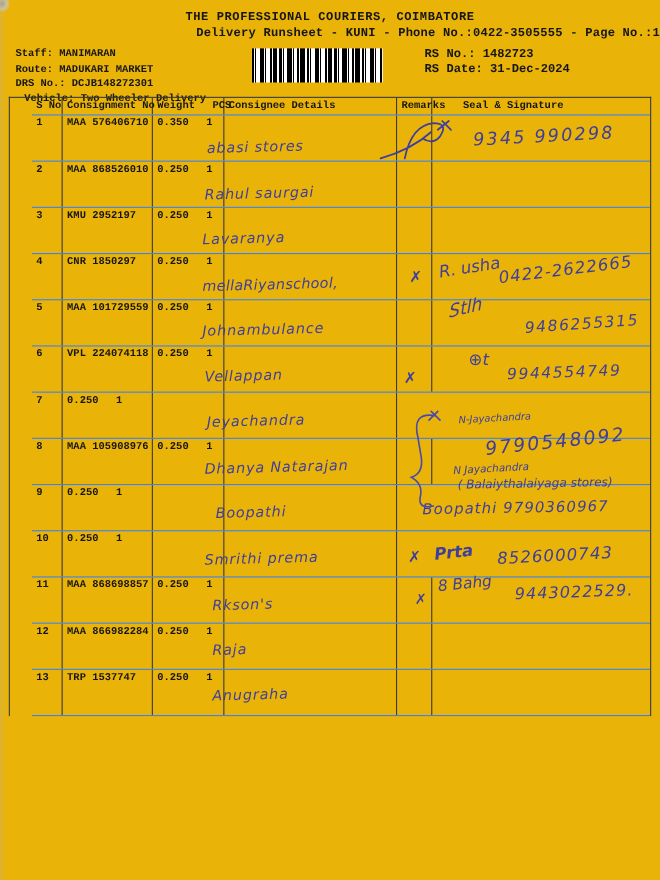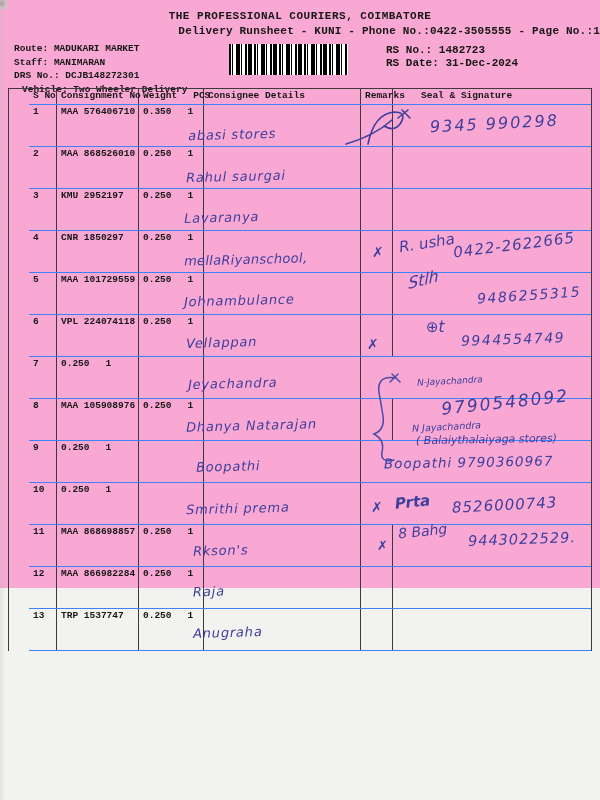--- a/index.html
+++ b/index.html
@@ -3,22 +3,22 @@
 <meta charset="utf-8">
 <style>
   html,body{margin:0;padding:0;}
   body{
     width:600px;height:800px;
     background:#f2f2ee;
     font-family:"Liberation Mono","DejaVu Sans Mono",monospace;
     position:relative;overflow:hidden;
   }
   .page{
-    position:absolute;left:0;top:0;width:600px;height:588px;
-    background:#f9a8d4;
+    position:absolute;left:0;top:0;width:600px;height:800px;
+    background:#eab308;
   }
   
   .corner-artifact{position:absolute;left:0;top:0;width:9px;height:11px;
     background:radial-gradient(ellipse at 20% 30%, #9a9a96 0%, #c8c8c4 45%, transparent 75%);opacity:.8;}
   .edge-shade{position:absolute;left:0;top:0;width:6px;height:800px;
     background:linear-gradient(90deg, rgba(180,180,175,.25), transparent);}
 
   .printed{color:#161616;font-weight:bold;white-space:nowrap;}
 
   .title{position:absolute;left:0;top:10px;width:600px;text-align:center;font-size:11px;letter-spacing:.5px;}
@@ -106,22 +106,22 @@
 <body>
 
 <div class="page">
   <div class="corner-artifact"></div>
   <div class="edge-shade"></div>
 
   <div class="printed title">THE PROFESSIONAL COURIERS, COIMBATORE</div>
   <div class="printed subtitle">Delivery Runsheet - KUNI - Phone No.:0422-3505555 - Page No.:1</div>
 
   <div class="printed hdr-left">
+    <div><span>Staff:</span> <span>MANIMARAN</span></div>
     <div><span>Route:</span> <span>MADUKARI MARKET</span></div>
-    <div><span>Staff:</span> <span>MANIMARAN</span></div>
     <div><span>DRS No.:</span> <span>DCJB148272301</span></div>
     <div class="hdr-vehicle"><span>Vehicle:</span> <span>Two Wheeler Delivery</span></div>
   </div>
 
   <div class="barcode"></div>
 
   <div class="printed hdr-right">
     <div><span>RS No.:</span> <span>1482723</span></div>
     <div><span>RS Date:</span> <span>31-Dec-2024</span></div>
   </div>

